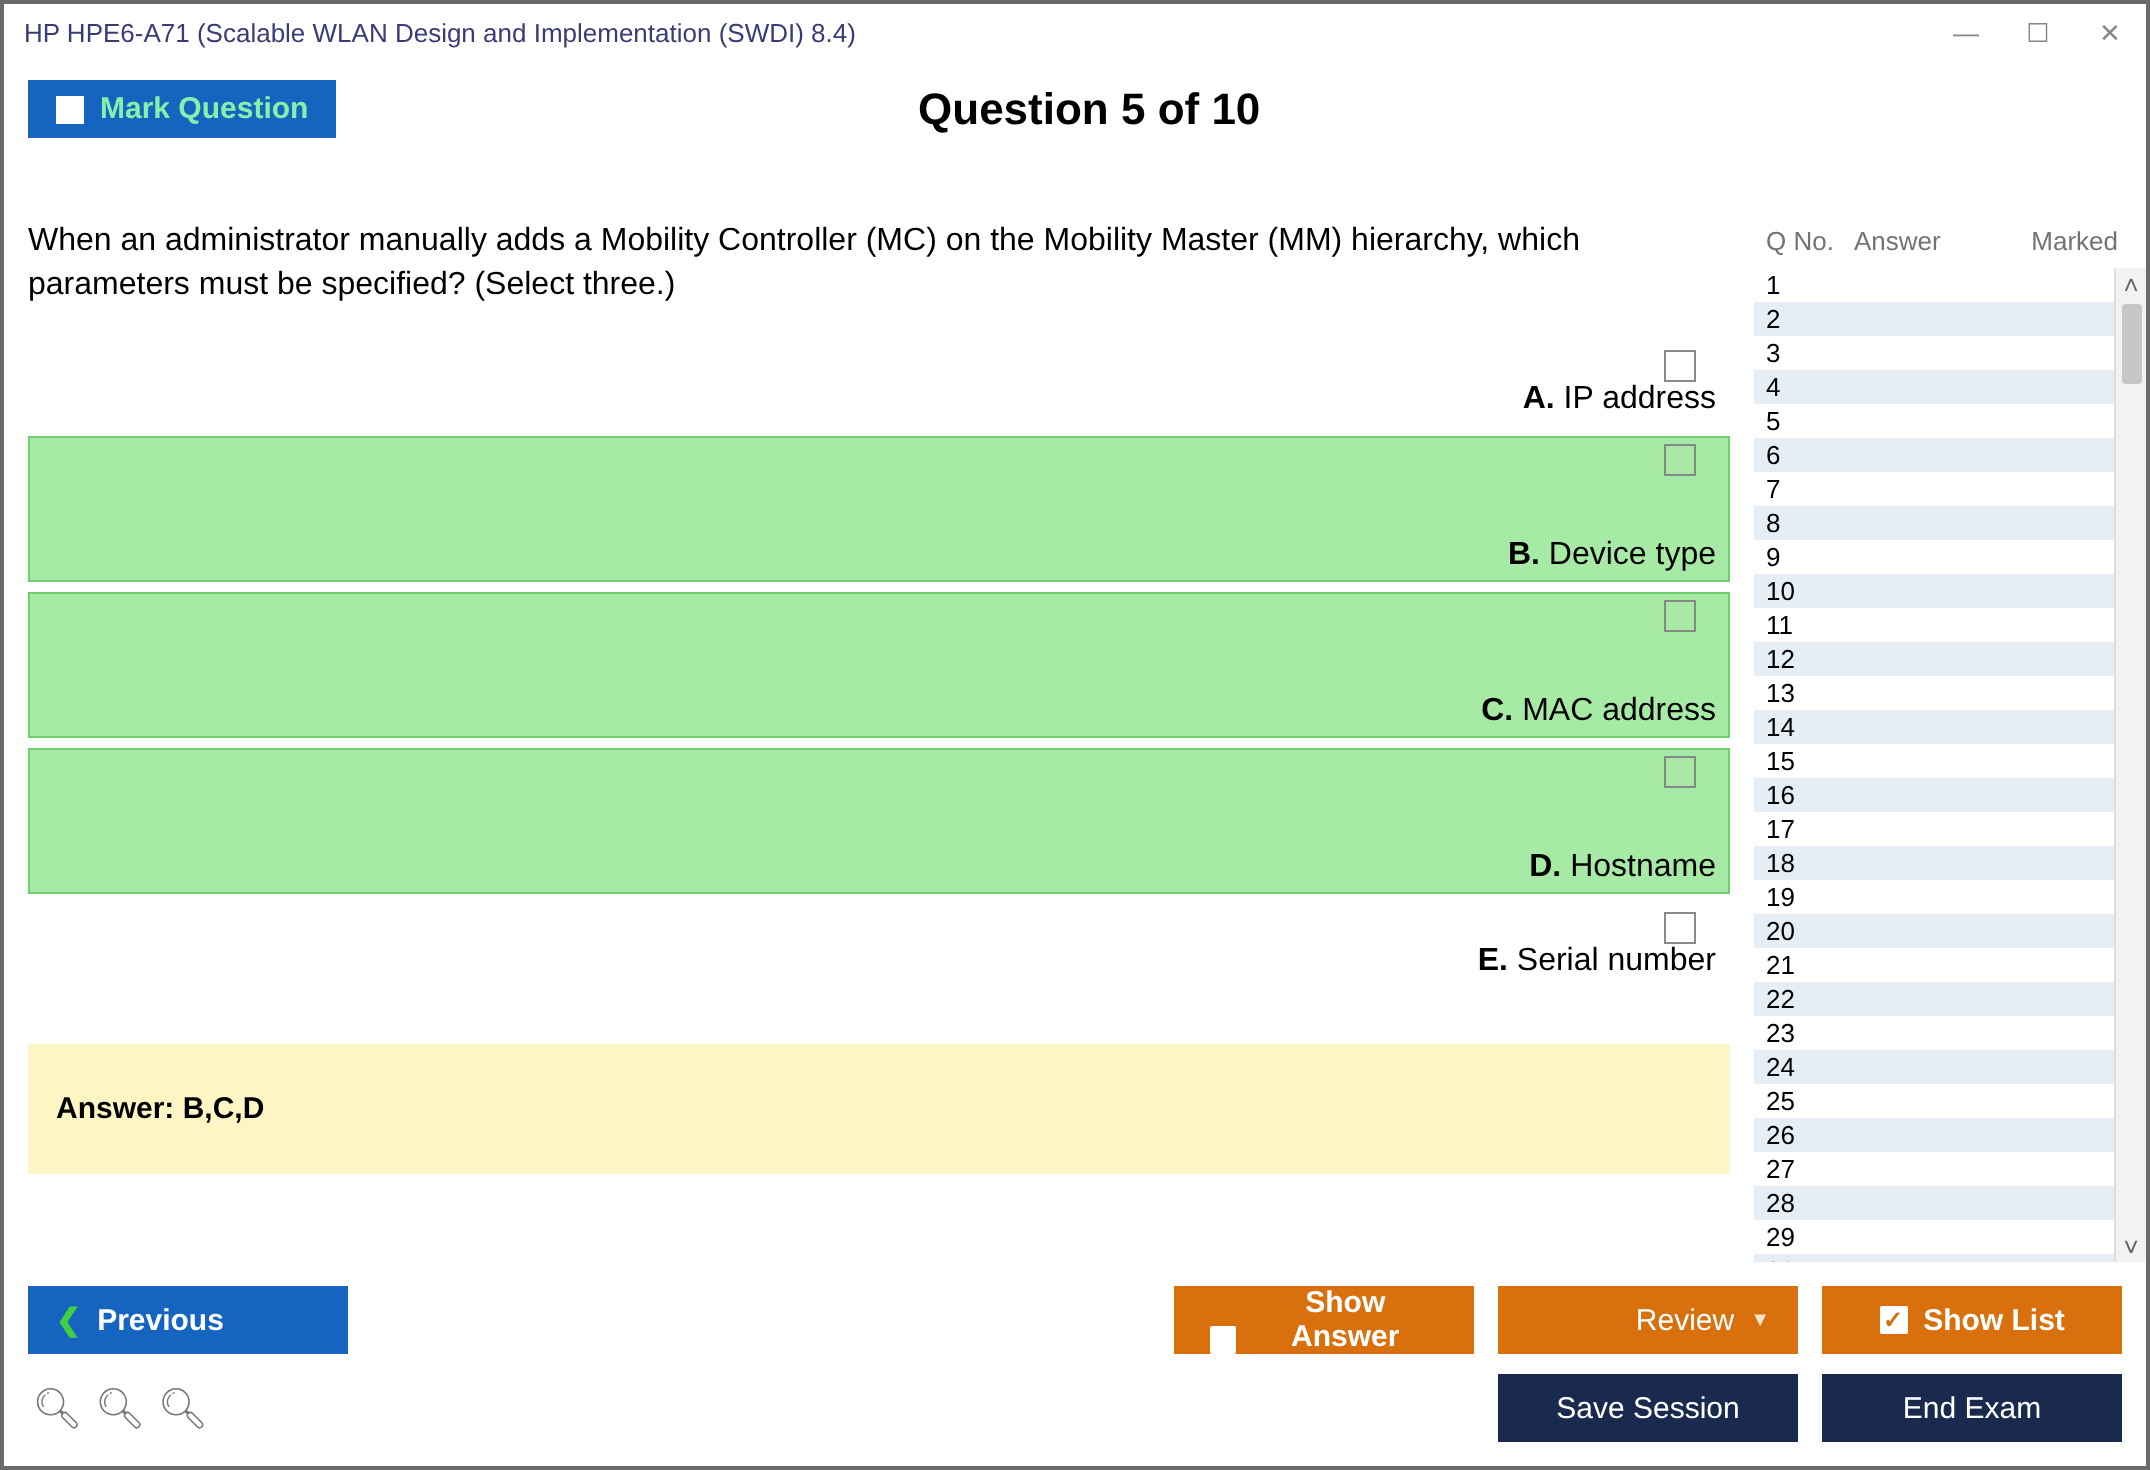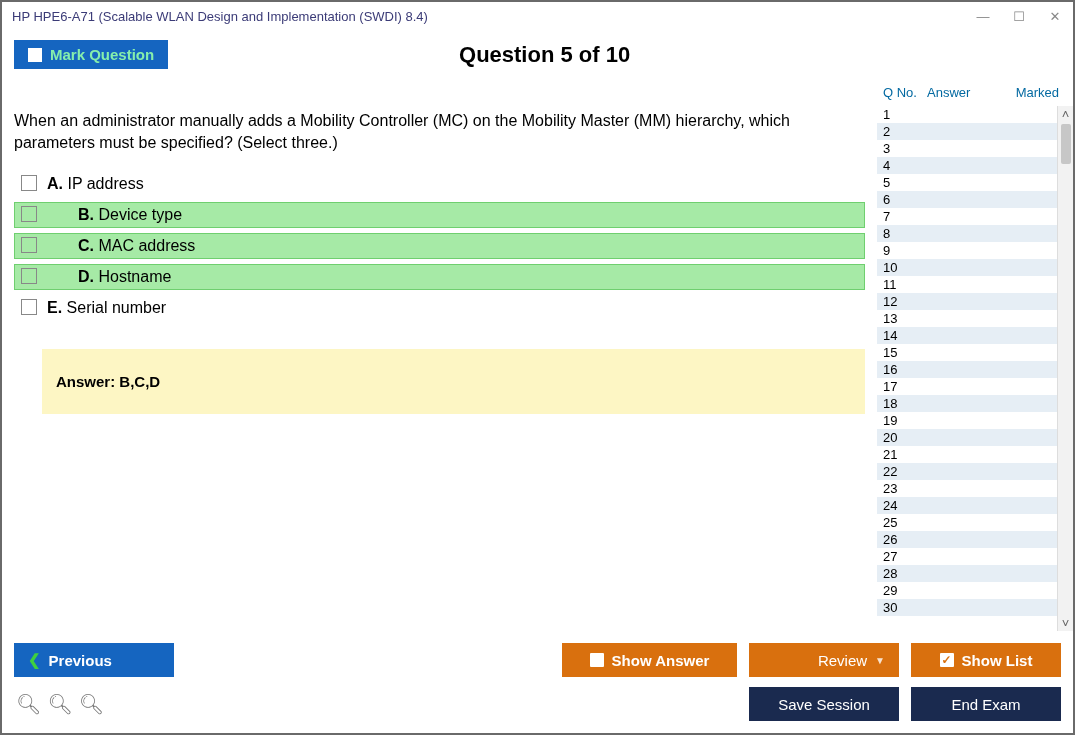--- a/index.html
+++ b/index.html
@@ -9,48 +9,48 @@
   .titlebar .controls { display: flex; gap: 20px; color: #888; }
   .titlebar .controls span { cursor: default; width: 16px; text-align: center; }
   .topbar { display: flex; align-items: center; padding: 10px 12px 12px 12px; }
   .mark-btn { background: #1565c0; color: #86efac; border: none; padding: 6px 14px; font-size: 15px; font-weight: bold; display: flex; align-items: center; gap: 8px; cursor: pointer; }
   .mark-btn .box { width: 14px; height: 14px; background: #fff; display: inline-block; }
   .q-title { flex: 1; text-align: center; font-size: 22px; font-weight: bold; margin-right: 140px; }
   .content { flex: 1; display: flex; min-height: 0; }
   .main { flex: 1; padding: 0 12px; overflow-y: auto; }
   .qtext { font-size: 16px; line-height: 1.35; margin-bottom: 18px; margin-top: 29px; }
   .options { }
-  .option { display: flex; align-items: flex-start; padding: 3px 6px; margin-bottom: 5px; font-size: 16px; border: 1px solid transparent; }
+  .option { display: flex; align-items: flex-end; padding: 3px 6px; margin-bottom: 5px; font-size: 16px; border: 1px solid transparent; flex-direction: column; }
   .option.correct { background: #a6eaa6; border: 1px solid #6fcf6f; gap: 31px; }
   .option .chk { width: 16px; height: 16px; border: 1px solid #888; margin-right: 10px; flex-shrink: 0; }
   .option .lbl b { font-weight: bold; }
-  .answerbox { background: #fdf6c4; padding: 24px 14px; margin-top: 28px; font-weight: bold; font-size: 15px; margin-left: 28px; }
+  .answerbox { background: #fdf6c4; padding: 24px 14px; margin-top: 28px; font-weight: bold; font-size: 15px; }
   .sidebar { width: 196px; border-left: 0; display: flex; flex-direction: column; font-size: 13px; }
-  .sidebar-head { display: flex; padding: 4px 2px 6px 6px; color: #0369a1; }
+  .sidebar-head { display: flex; padding: 4px 2px 6px 6px; color: #737373; margin-top: 28px; }
   .sidebar-head .c1 { width: 44px; }
   .sidebar-head .c2 { flex: 1; }
   .sidebar-head .c3 { width: 56px; text-align: right; padding-right: 12px; }
   .sidebar-list { flex: 1; overflow: hidden; position: relative; }
   .sidebar-scroll { position: absolute; inset: 0; overflow-y: hidden; }
   .srow { display: flex; padding: 0px 6px; font-size: 13px; height: 17px; line-height: 17px; }
   .srow.alt { background: #e6eef5; }
   .srow .c1 { width: 44px; }
   .scrollbar { position: absolute; right: 0; top: 0; bottom: 0; width: 16px; background: #f2f2f2; border-left: 1px solid #ddd; display: flex; flex-direction: column; align-items: center; }
   .scrollbar .arrow { height: 16px; display: flex; align-items: center; justify-content: center; color: #666; }
   .scrollbar .thumb { width: 10px; background: #c7c7c7; border-radius: 2px; height: 40px; margin-top: 2px; }
   .footer { padding: 12px; display: flex; flex-direction: column; gap: 10px; }
   .footer-row { display: flex; align-items: center; gap: 12px; }
   .btn { height: 34px; border: none; color: #fff; font-size: 15px; font-weight: bold; display: flex; align-items: center; justify-content: center; gap: 8px; cursor: pointer; padding: 0 18px; }
   .btn-blue { background: #1565c0; }
   .btn-orange { background: #d9700e; }
   .btn-navy { background: #1a2a4f; }
   .btn-prev { width: 160px; justify-content: flex-start; padding-left: 14px; }
   .btn-next { width: 160px; position: relative; }
   .btn-next .chev { position: absolute; right: 14px; }
-  .btn-show { width: 175px; }
+  .btn-show { width: 150px; align-items: flex-end; }
   .btn-review { width: 150px; justify-content: flex-end; padding: 0 14px; font-weight: normal; }
   .btn-showlist { width: 150px; }
   .btn-save, .btn-end { width: 150px; font-weight: normal; }
   .chev { color: #3fcf3f; font-weight: bold; }
   .footer-row .spacer { flex: 1; }
   .zoom { display: flex; gap: 6px; color: #777; font-size: 20px; padding-left: 2px; }
   .zoom span { cursor: pointer; }
   .chkbox-white { width: 14px; height: 14px; background: #fff; display: inline-flex; align-items: center; justify-content: center; color: #d9700e; font-size: 12px; font-weight: bold; border-radius: 1px; }
   .tri-down { font-size: 10px; color: #fff; opacity: 0.8; }
 </style>

